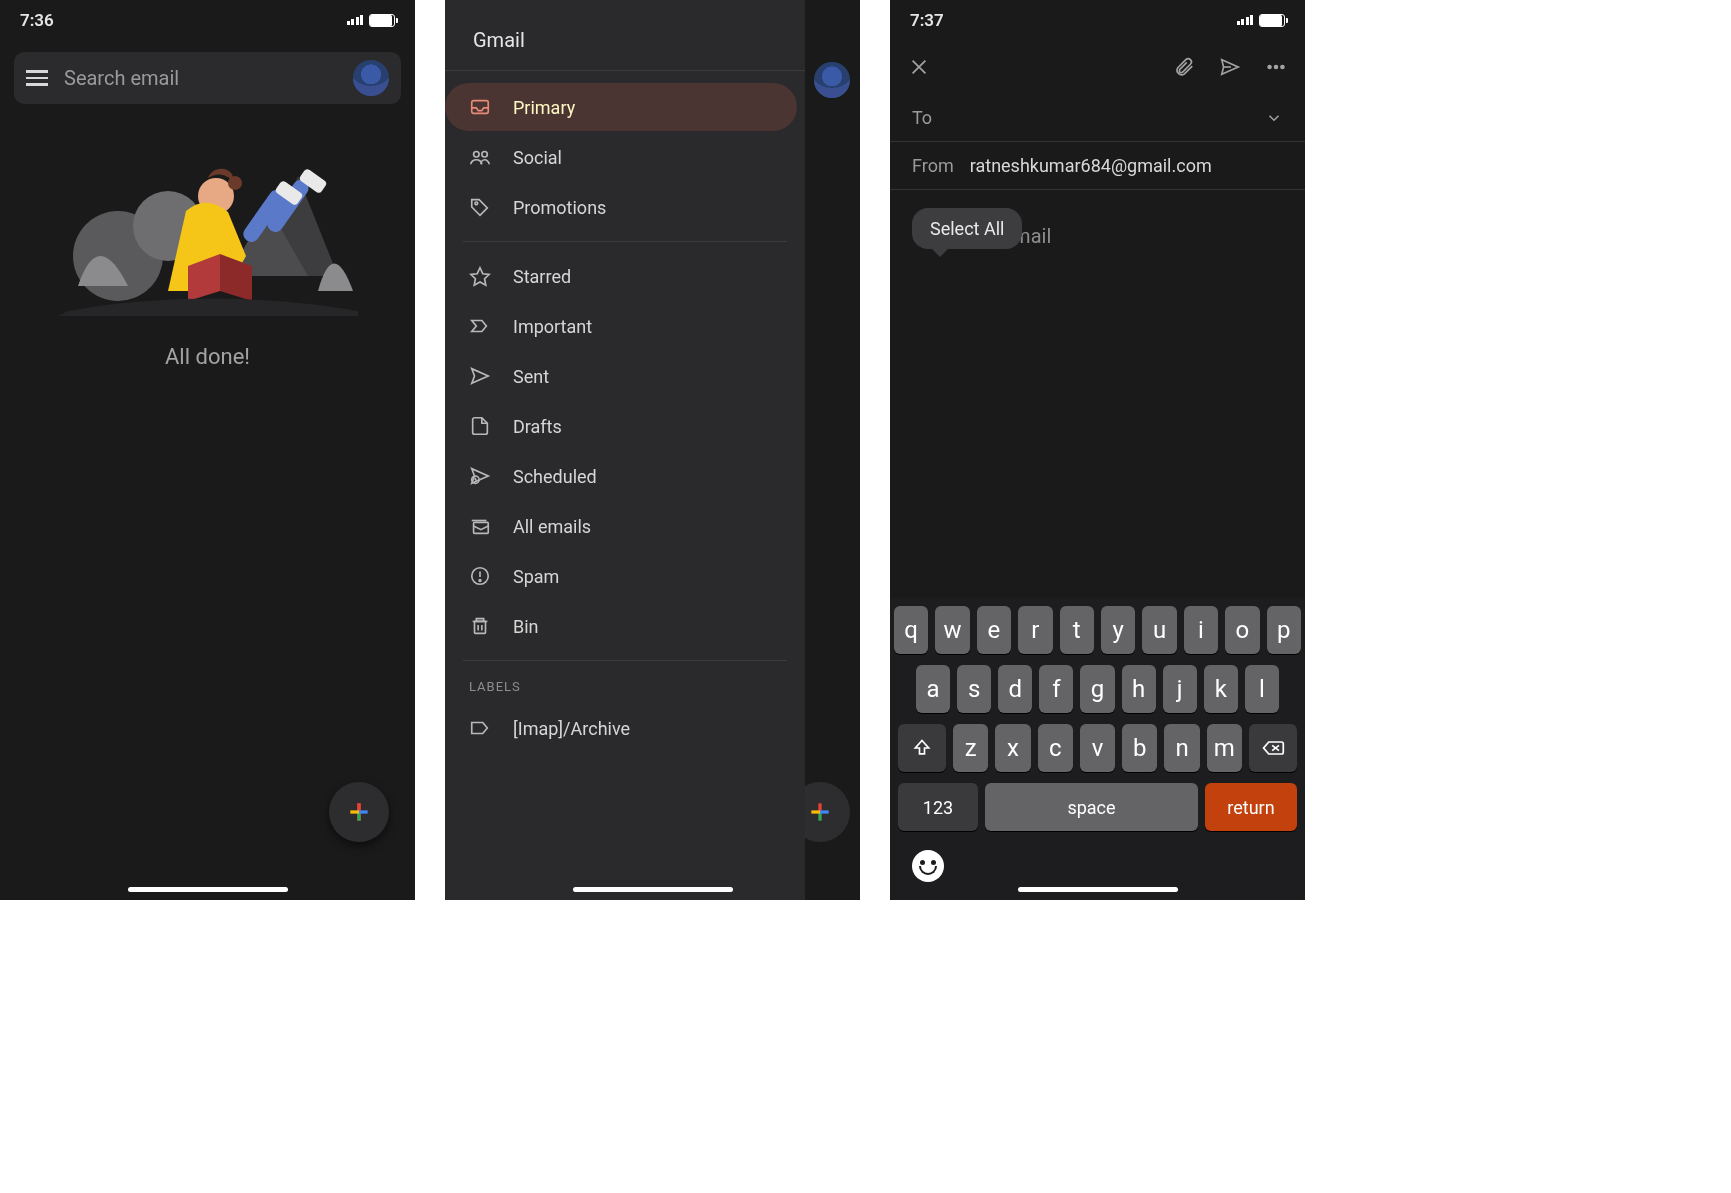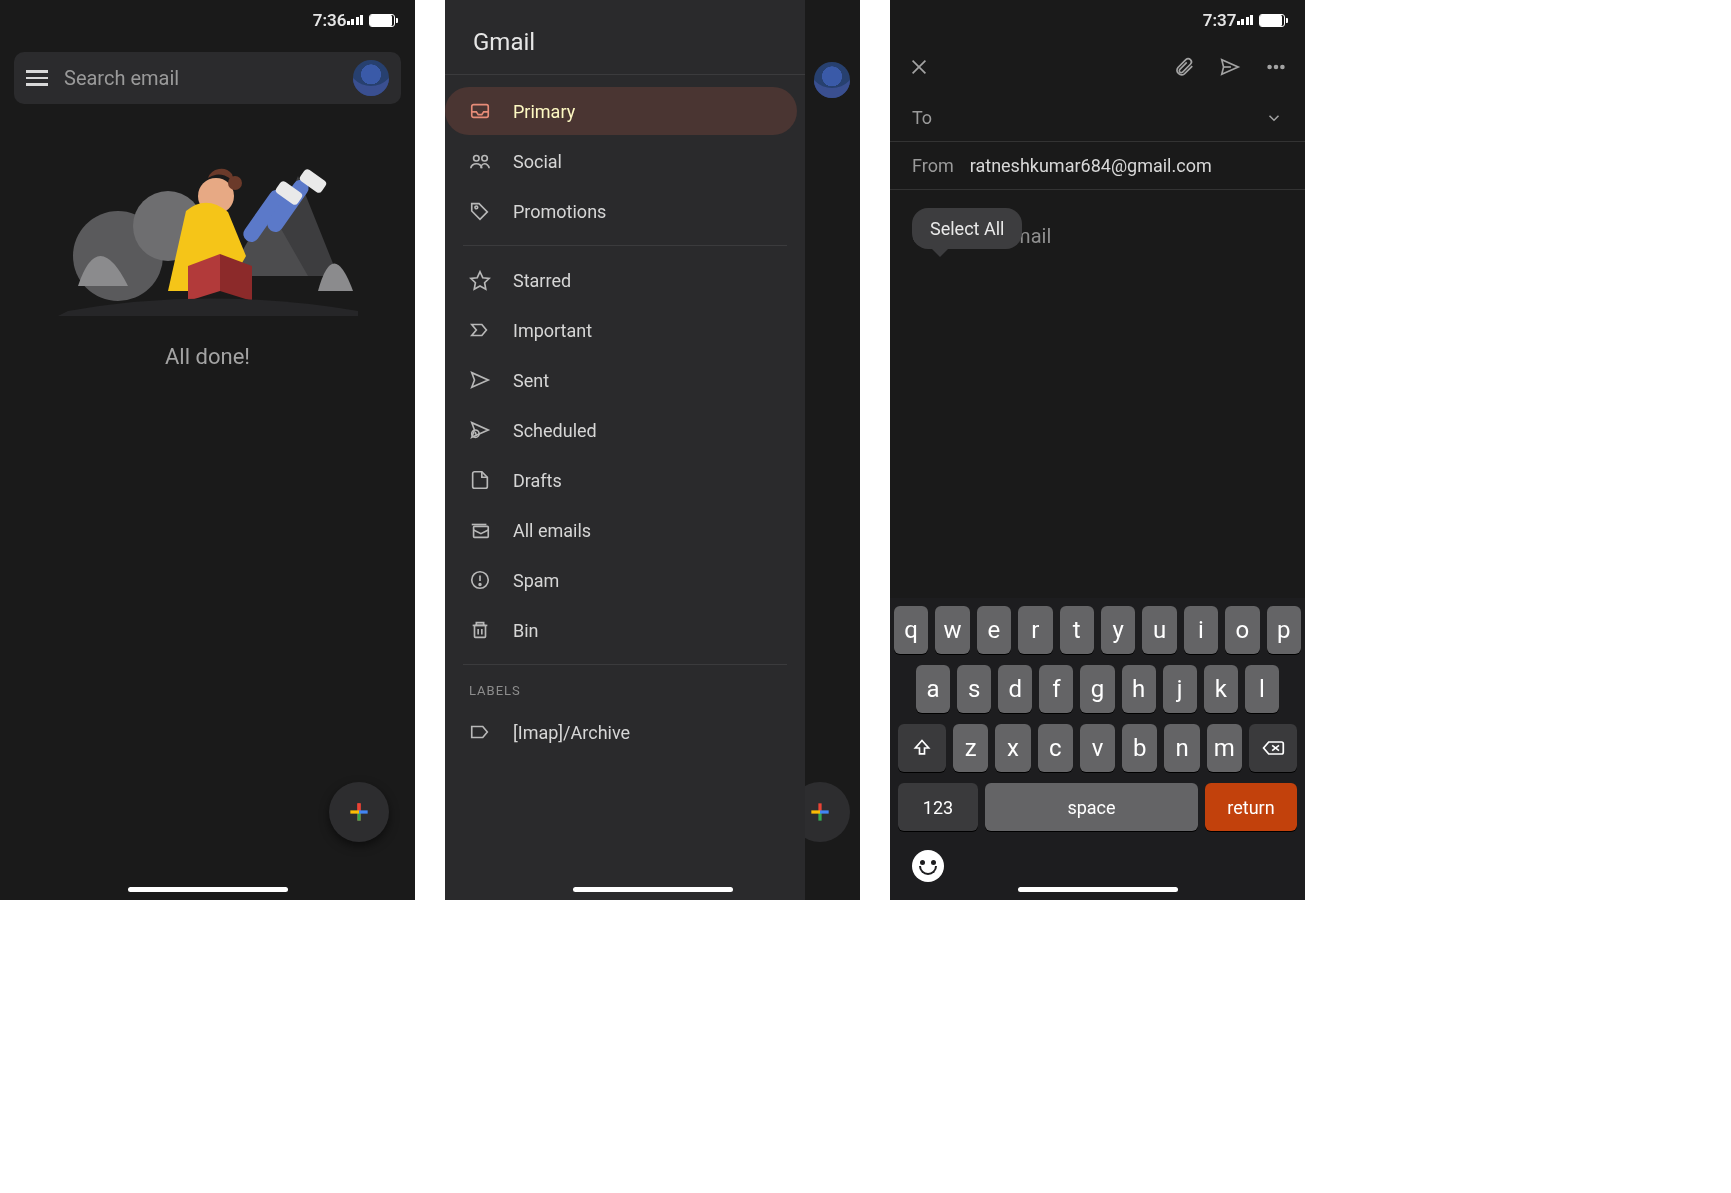--- a/index.html
+++ b/index.html
@@ -20,21 +20,21 @@
     position: relative;
     overflow: hidden;
     display: flex;
     flex-direction: column;
     color: #e5e5e5;
   }
   
   .status-bar {
     height: 40px;
     display: flex;
-    justify-content: flex-end;
+    justify-content: space-between;
     align-items: center;
     padding: 12px 20px;
     font-size: 17px;
     font-weight: 600;
   }
   .status-right { display:flex; align-items:center; gap:6px; }
   .signal-bars {
     display:flex; gap:1.5px; align-items:flex-end;
   }
   .signal-bars span {
@@ -99,21 +99,21 @@
     position:absolute; top:62px; right:10px;
   }
   .drawer {
     position:absolute; left:0; top:0; bottom:0;
     width: 360px;
     background: #2a2a2c;
     display:flex; flex-direction:column;
     padding-top: 10px;
   }
   .drawer-title {
-    font-size:24px; color:#e6e6e6; padding: 18px 28px 18px;
+    font-size:20px; color:#e6e6e6; padding: 18px 28px 18px;
   }
   .drawer-divider { height:1px; background:#3b3b3d; margin: 0 0 10px; }
   .drawer-item {
     display:flex; align-items:center; gap:22px;
     padding: 13px 24px;
     font-size:18px;
     color:#d6d6d6;
     border-radius: 32px;
     margin: 2px 8px 2px 0;
   }
@@ -354,35 +354,35 @@
           <span class="icon">
             <svg viewBox="0 0 24 24">
               <path d="M3 20l18-8L3 4l3 8-3 8z"></path>
             </svg>
           </span>
           <span>Sent</span>
         </div>
         <div class="drawer-item">
           <span class="icon">
             <svg viewBox="0 0 24 24">
+              <path d="M14 3H6a2 2 0 0 0-2 2v14a2 2 0 0 0 2 2h12a2 2 0 0 0 2-2V9z"></path>
+              <polyline points="14 3 14 9 20 9"></polyline>
+            </svg>
+          </span>
+          <span>Drafts</span>
+        </div>
+        <div class="drawer-item">
+          <span class="icon">
+            <svg viewBox="0 0 24 24">
               <path d="M3 20l18-8L3 4l3 8-3 8z"></path>
               <circle cx="7" cy="16" r="4"></circle>
               <polyline points="7 14 7 16 8.5 17"></polyline>
             </svg>
           </span>
           <span>Scheduled</span>
-        </div>
-        <div class="drawer-item">
-          <span class="icon">
-            <svg viewBox="0 0 24 24">
-              <path d="M14 3H6a2 2 0 0 0-2 2v14a2 2 0 0 0 2 2h12a2 2 0 0 0 2-2V9z"></path>
-              <polyline points="14 3 14 9 20 9"></polyline>
-            </svg>
-          </span>
-          <span>Drafts</span>
         </div>
         <div class="drawer-item">
           <span class="icon">
             <svg viewBox="0 0 24 24">
               <rect x="5" y="8" width="16" height="12" rx="1"></rect>
               <path d="M5 12l8 4 8-4"></path>
               <path d="M3 6h16"></path>
             </svg>
           </span>
           <span>All emails</span>

